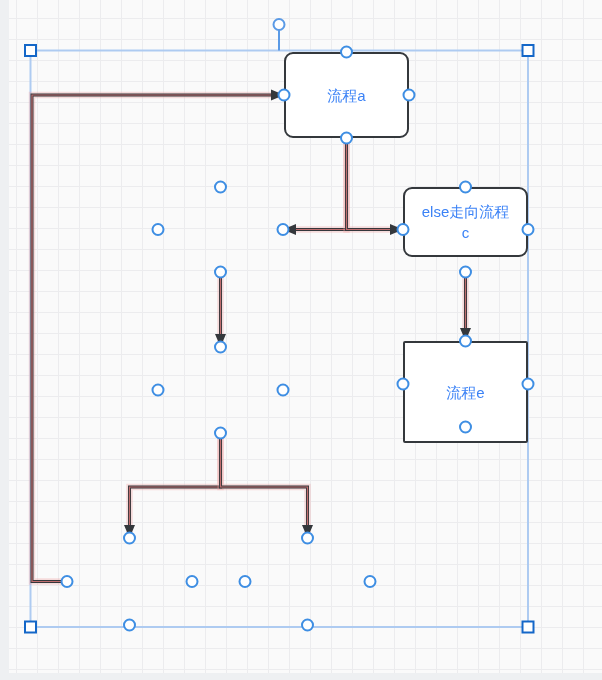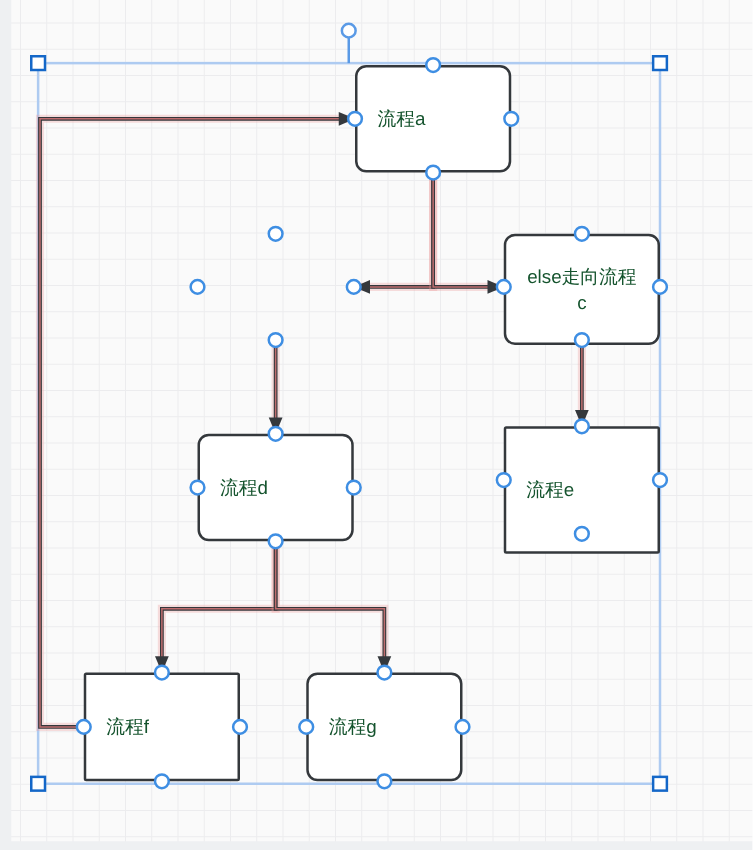--- a/index.html
+++ b/index.html
@@ -9,22 +9,22 @@
     background-image:
       linear-gradient(#ececee 1px,transparent 1px),
       linear-gradient(90deg,#ececee 1px,transparent 1px);
     background-size:21px 21px;background-position:16px 18px;}
   .page-margin{position:absolute;background:#eef0f2;}
   #margin-left{left:0;top:0;width:9px;height:680px;}
   #margin-bottom{left:0;top:673px;width:602px;height:7px;}
   svg.layer{position:absolute;left:0;top:0;width:602px;height:680px;overflow:visible;}
   #nodes-layer{position:absolute;inset:0;}
   .node{position:absolute;box-sizing:border-box;background:#fff;
-    border:2.5px solid #34383c;display:flex;align-items:center;justify-content:flex-start;
-    text-align:center;font-size:15px;line-height:21px;color:#14532d;
+    border:2.5px solid #34383c;display:flex;align-items:center;justify-content:center;
+    text-align:center;font-size:15px;line-height:21px;color:#3b82f6;
     padding:2px 16px;word-break:break-all;}
   .node.rounded{border-radius:9px;}
   .node.square{border-radius:2px;}
 </style>
 </head>
 <body>
 
 <div id="stage">
   <div id="grid"></div>
   <div id="margin-left" class="page-margin"></div>
@@ -72,34 +72,25 @@
         <path d="M220.5 433 L 220.5 487 L 307.5 487 L 307.5 538" fill="none" stroke="rgba(236,156,156,0.32)" stroke-width="6.5"></path>
         <path d="M220.5 433 L 220.5 487 L 307.5 487 L 307.5 526" fill="none" stroke="#34383c" stroke-width="3"></path>
         <path d="M220.5 433 L 220.5 487 L 307.5 487 L 307.5 526" fill="none" stroke="rgba(228,122,122,0.8)" stroke-width="1.2"></path>
         <polygon points="307.5,538 302,525 313,525" fill="#34383c"></polygon>
       </g>
     </svg>
   <div id="nodes-layer">
       <div class="node rounded" style="left: 284px; top: 52px; width: 125px; height: 86px;">
         <span>流程a</span>
       </div>
-      <div class="node rounded" style="left: 403px; top: 187px; width: 125px; height: 89px;">
+      <div class="node rounded" style="left: 403px; top: 187px; width: 125px; height: 70px;">
         <span>else走向流程c</span>
-      </div>
-      <div class="node rounded" style="left: 158px; top: 347px; width: 125px; height: 86px;">
-        <span>流程d</span>
       </div>
       <div class="node square" style="left: 403px; top: 341px; width: 125px; height: 102px;">
         <span>流程e</span>
-      </div>
-      <div class="node square" style="left: 67px; top: 538px; width: 125px; height: 87px;">
-        <span>流程f</span>
-      </div>
-      <div class="node rounded" style="left: 245px; top: 538px; width: 125px; height: 87px;">
-        <span>流程g</span>
       </div>
     </div>
   <svg class="layer" id="overlay-layer">
       <circle cx="346.5" cy="52" r="5.5" fill="#fff" stroke="#3e8ee3" stroke-width="2"></circle>
       <circle cx="284" cy="95" r="5.5" fill="#fff" stroke="#3e8ee3" stroke-width="2"></circle>
       <circle cx="409" cy="95" r="5.5" fill="#fff" stroke="#3e8ee3" stroke-width="2"></circle>
       <circle cx="346.5" cy="138" r="5.5" fill="#fff" stroke="#3e8ee3" stroke-width="2"></circle>
       <circle cx="220.5" cy="187" r="5.5" fill="#fff" stroke="#3e8ee3" stroke-width="2"></circle>
       <circle cx="158" cy="229.5" r="5.5" fill="#fff" stroke="#3e8ee3" stroke-width="2"></circle>
       <circle cx="283" cy="229.5" r="5.5" fill="#fff" stroke="#3e8ee3" stroke-width="2"></circle>

